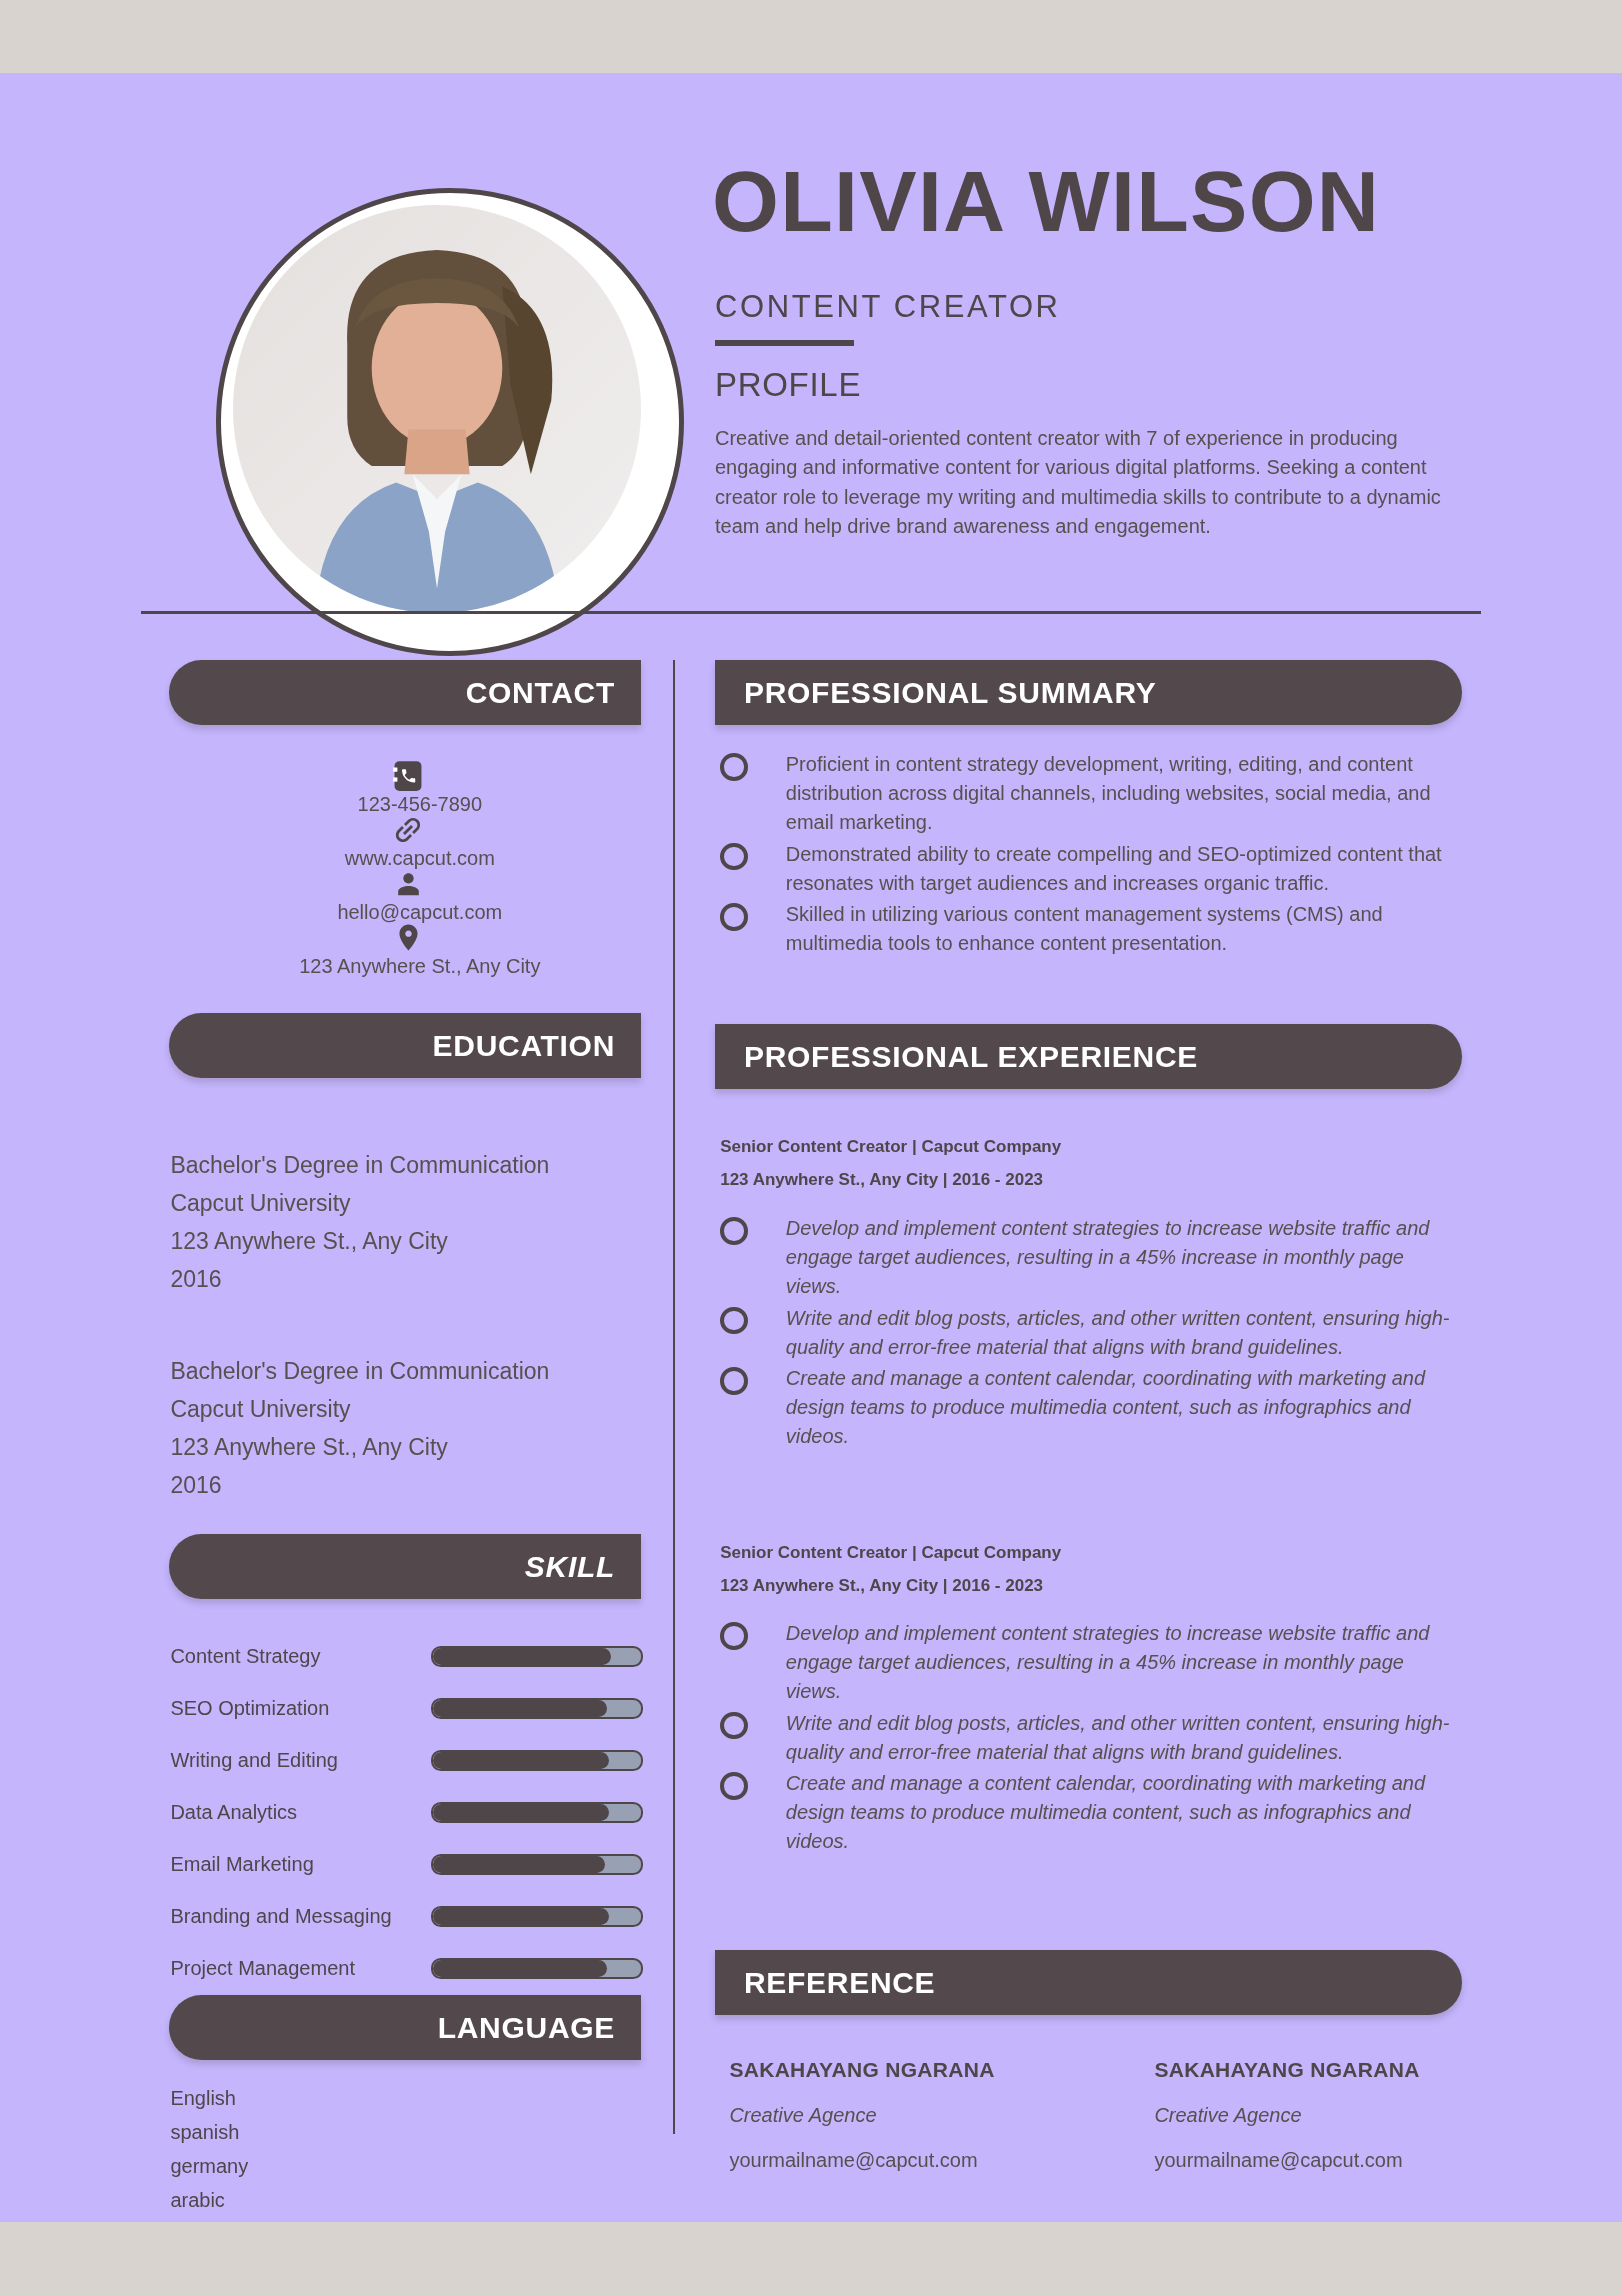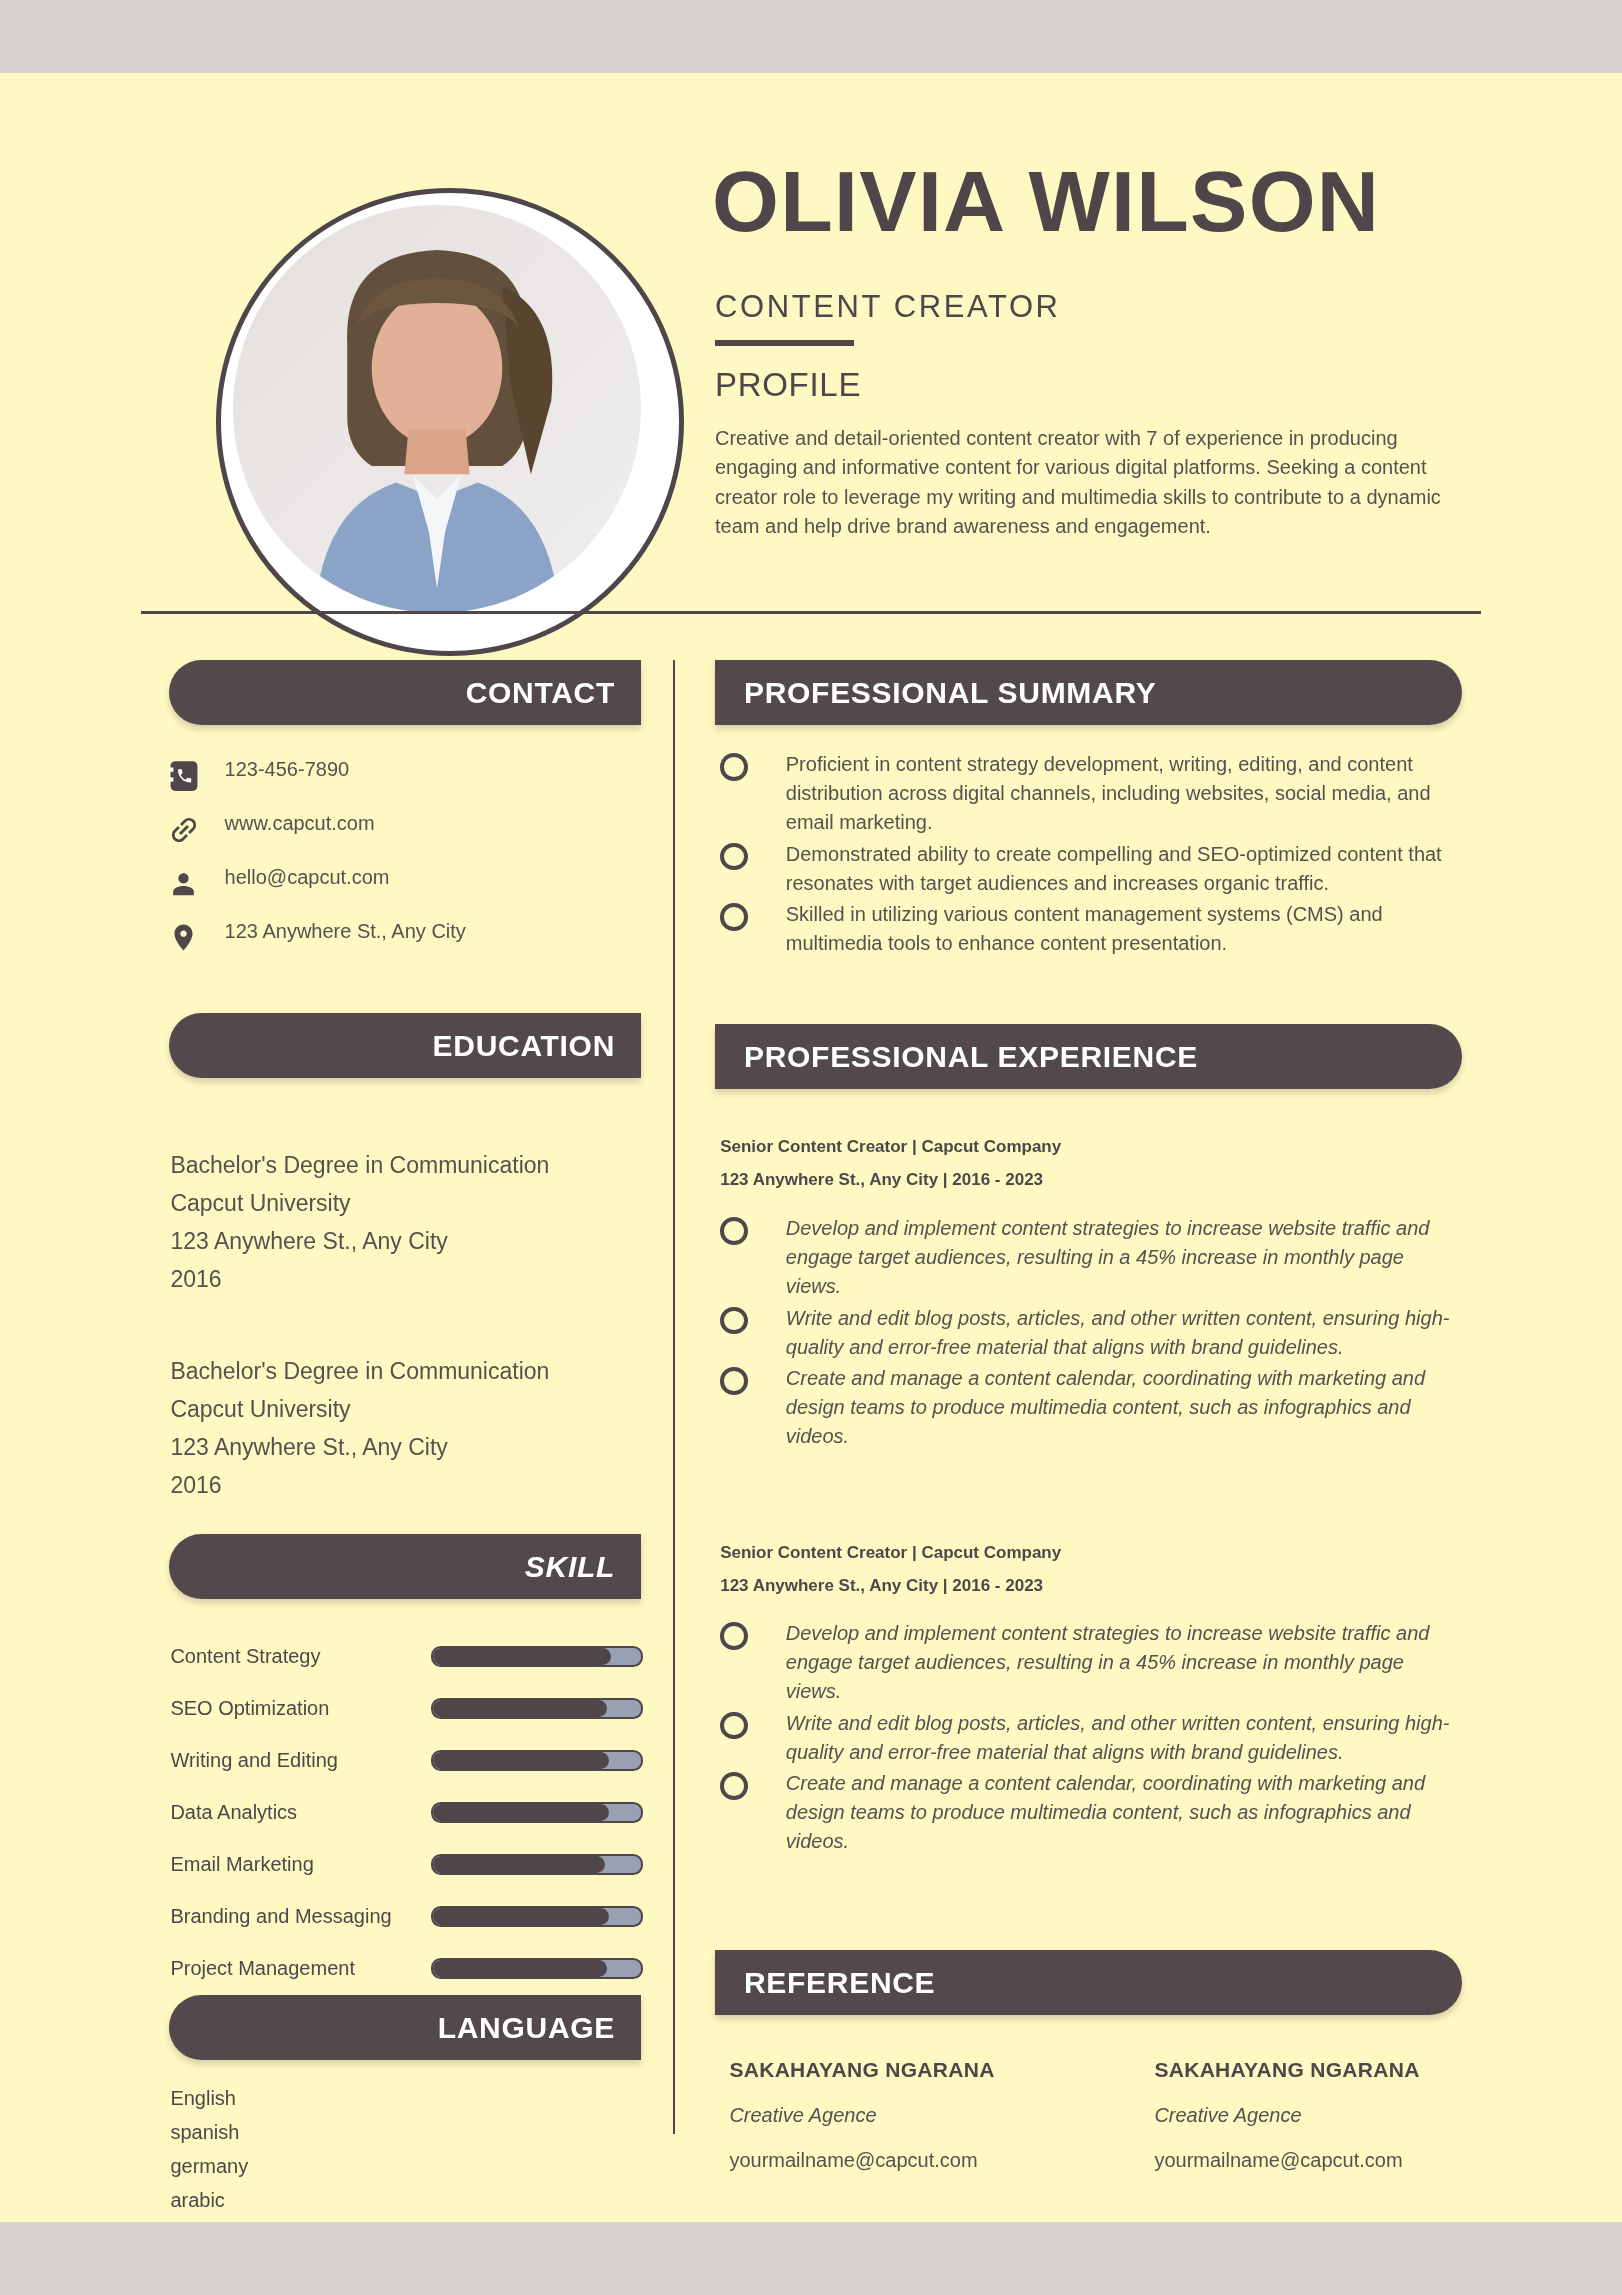--- a/index.html
+++ b/index.html
@@ -1,16 +1,16 @@
 <!DOCTYPE html>
 <html style="font-size:10.5px"><head>
 <meta charset="utf-8">
 <style>
   html,body{margin:0;padding:0;background:#ffffff;}
-  .page{position:relative;width:1623px;height:2295px;background:#fef9c3;overflow:hidden;
+  .page{position:relative;width:1623px;height:2295px;background:#c4b5fd;overflow:hidden;
         font-family:"Liberation Sans",sans-serif;color:#57504e;}
   .band{position:absolute;left:0;width:1623px;height:73px;background:#d8d3cf;}
   .band.top{top:0;} .band.bottom{top:2222px;}
 
   
   .photo-ring{position:absolute;left:216px;top:188px;width:433px;height:433px;border:5.9px solid #4f464a;
               border-radius:50%;background:#ffffff;padding:12.4px;}
   .photo-img{width:408px;height:408px;border-radius:50%;overflow:hidden;display:block;}
   .name{position:absolute;left:712px;top:152px;font-size:86px;font-weight:bold;letter-spacing:1.3px;
         color:#4f464a;white-space:nowrap;}
@@ -26,21 +26,21 @@
   .col-right{position:absolute;left:715px;top:660px;width:747px;height:1570px;}
   .abs{position:absolute;}
 
   .banner{height:65px;background:#53494d;color:#ffffff;font-weight:bold;font-size:30px;
           letter-spacing:0.7px;display:flex;align-items:center;box-shadow:0 4.6px 5.9px rgba(80,70,74,.22);}
   .banner-left{left:28px;width:472px;border-radius:36px 0 0 36px;justify-content:flex-end;padding-right:26px;box-sizing:border-box;}
   .banner-right{left:0;width:747px;border-radius:0 36px 36px 0;justify-content:flex-start;padding-left:29px;box-sizing:border-box;}
 
   
   .contact-list{left:25px;top:98px;width:484px;}
-  .contact-row{display:flex;height:54px;}
+  .contact-row{display:flex;align-items:center;height:54px;flex-direction:column;}
   .contact-icon{width:35px;height:35px;display:flex;align-items:center;justify-content:center;flex-shrink:0;}
   .contact-text{margin-left:23.6px;font-size:20px;color:#57504e;}
 
   
   .edu-block{left:29.4px;width:484px;font-size:23px;line-height:38px;color:#57504e;}
   .edu-1{top:486px;} .edu-2{top:692px;}
 
   
   .skill-list{left:29.4px;top:970px;width:484px;}
   .skill-row{display:flex;align-items:center;height:52px;}

